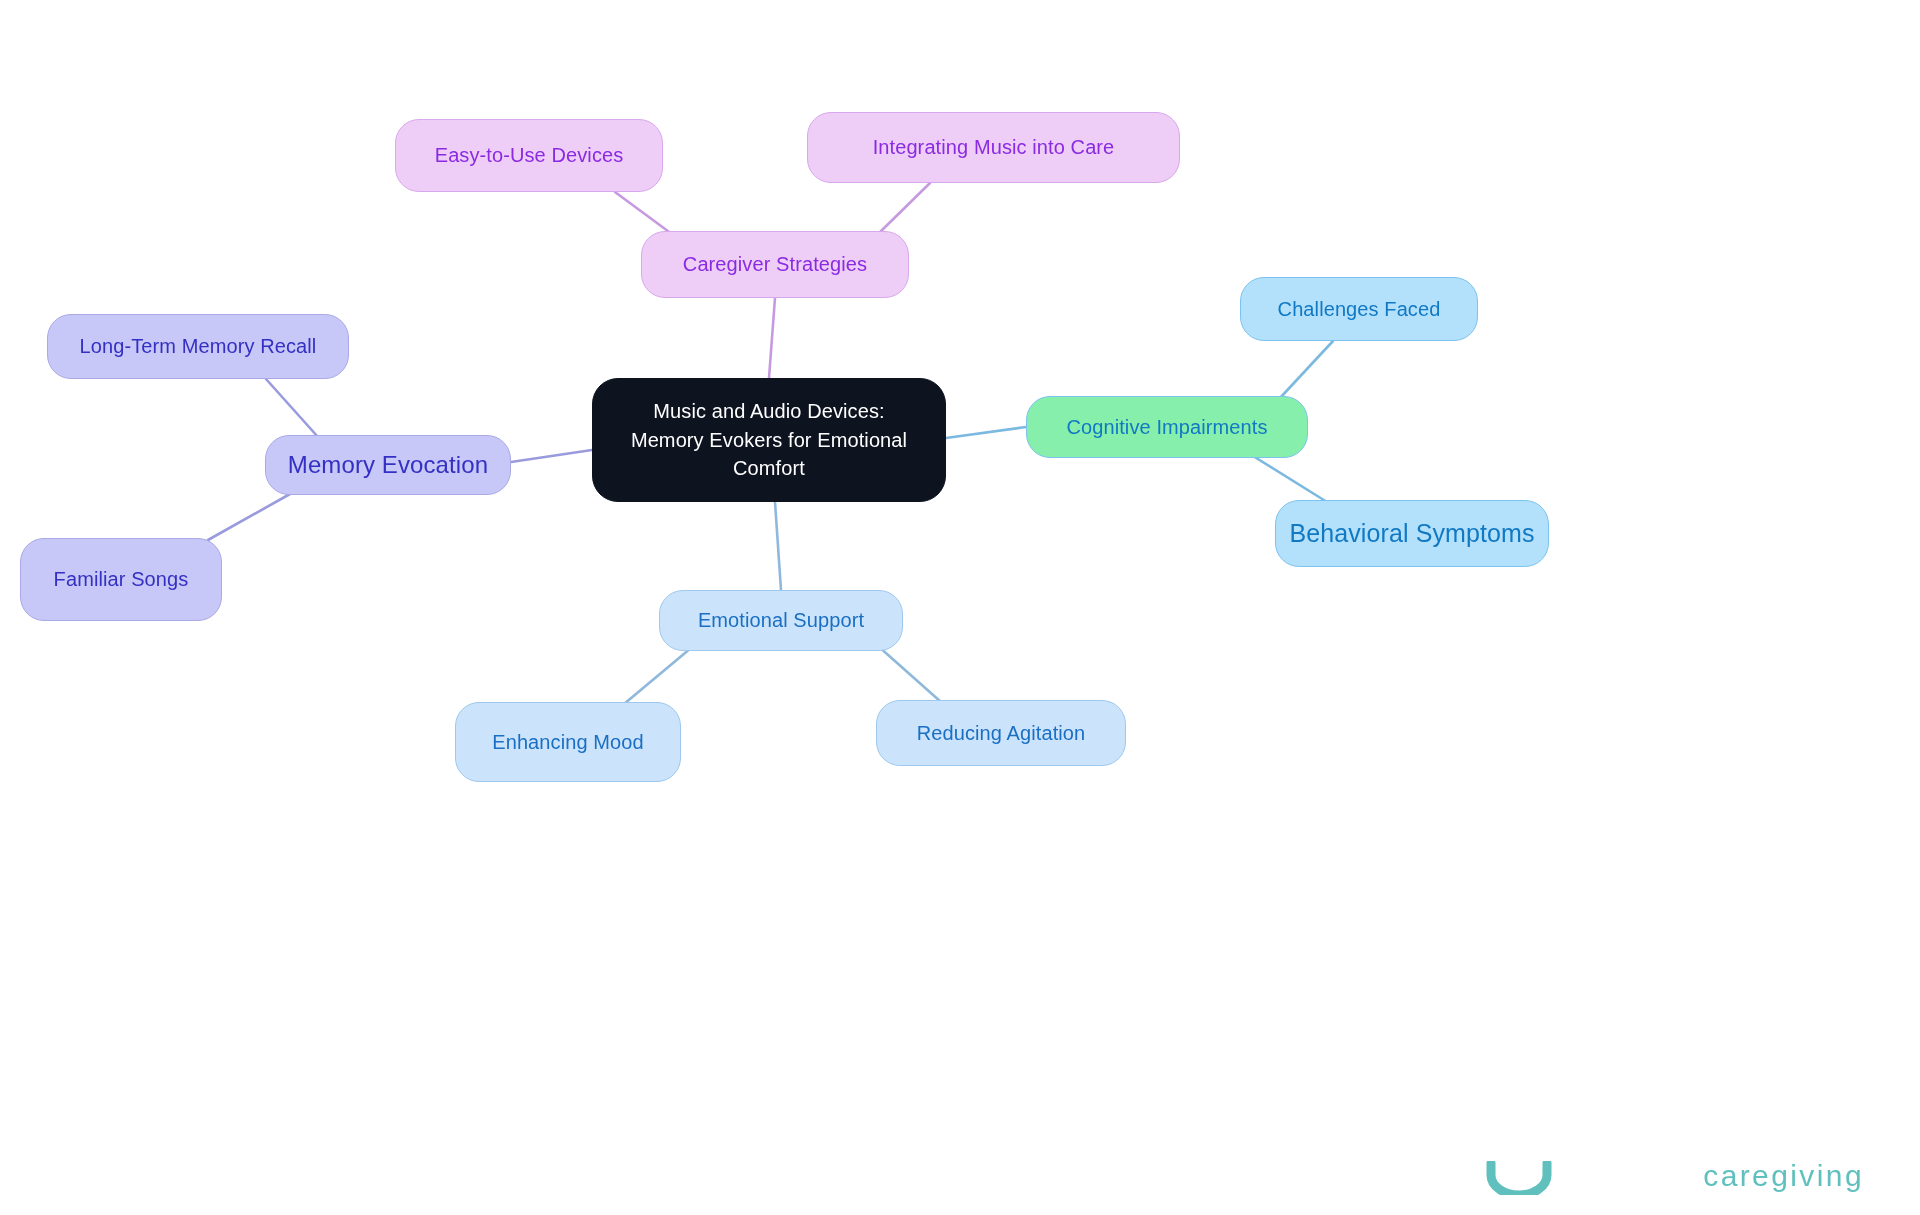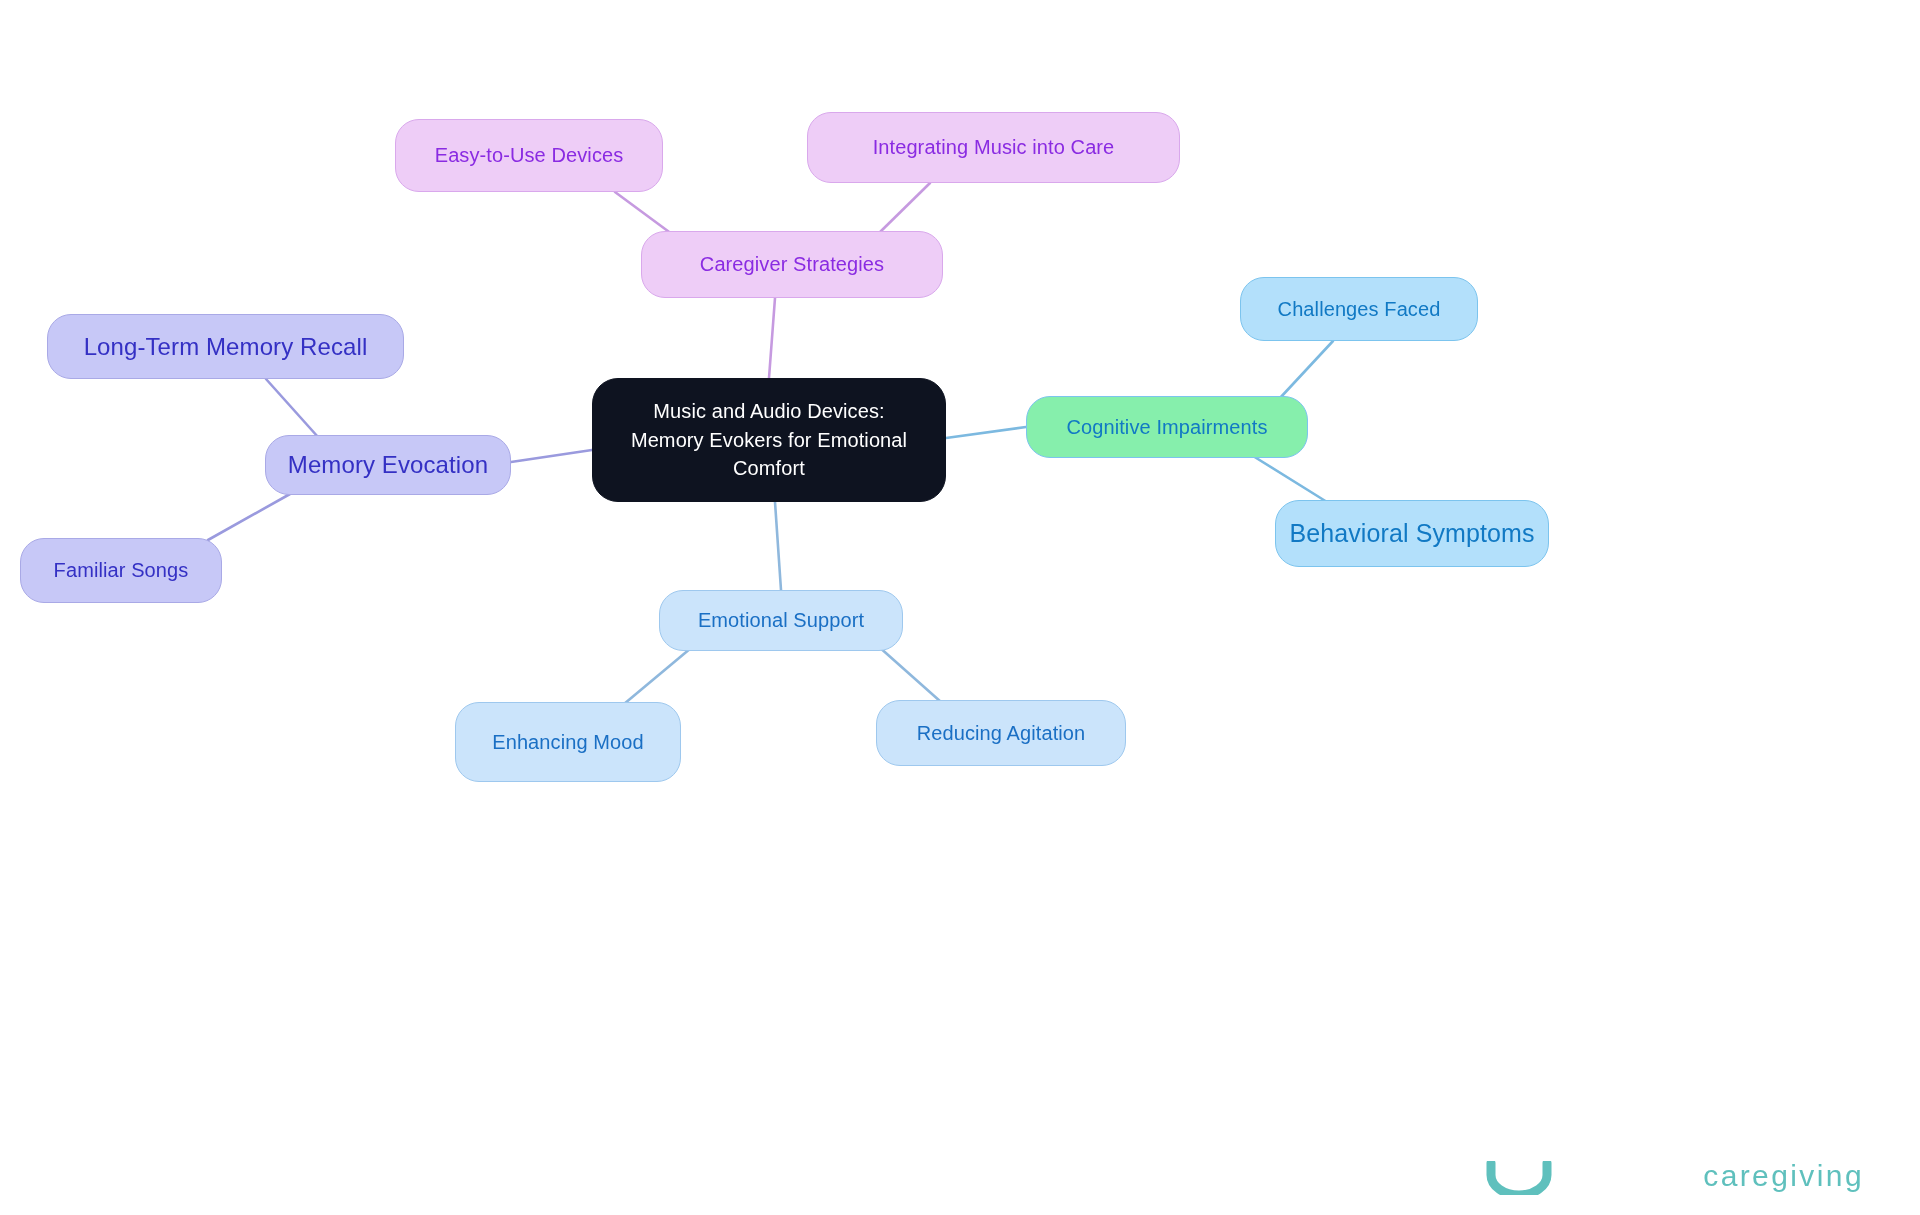--- a/index.html
+++ b/index.html
@@ -105,30 +105,30 @@
   <div id="nodes">
       <div class="node root" style="left: 592px; top: 378px; width: 354px; height: 124px; background: rgb(14, 19, 32); border-color: rgb(14, 19, 32); color: rgb(255, 255, 255); font-size: 20px;">
         <span>Music and Audio Devices: Memory Evokers for Emotional Comfort</span>
       </div>
       <div class="node" style="left: 395px; top: 119px; width: 268px; height: 73px; background: rgb(238, 205, 247); border-color: rgb(217, 168, 236); color: rgb(138, 43, 226); font-size: 20px;">
         <span>Easy-to-Use Devices</span>
       </div>
       <div class="node" style="left: 807px; top: 112px; width: 373px; height: 71px; background: rgb(238, 205, 247); border-color: rgb(217, 168, 236); color: rgb(138, 43, 226); font-size: 20px;">
         <span>Integrating Music into Care</span>
       </div>
-      <div class="node" style="left: 641px; top: 231px; width: 302px; height: 67px; background: rgb(238, 205, 247); border-color: rgb(217, 168, 236); color: rgb(138, 43, 226); font-size: 20px;">
+      <div class="node" style="left: 641px; top: 231px; width: 268px; height: 67px; background: rgb(238, 205, 247); border-color: rgb(217, 168, 236); color: rgb(138, 43, 226); font-size: 20px;">
         <span>Caregiver Strategies</span>
       </div>
-      <div class="node" style="left: 47px; top: 314px; width: 357px; height: 65px; background: rgb(199, 200, 247); border-color: rgb(169, 169, 230); color: rgb(52, 48, 196); font-size: 24px;">
+      <div class="node" style="left: 47px; top: 314px; width: 302px; height: 65px; background: rgb(199, 200, 247); border-color: rgb(169, 169, 230); color: rgb(52, 48, 196); font-size: 20px;">
         <span>Long-Term Memory Recall</span>
       </div>
       <div class="node" style="left: 265px; top: 435px; width: 246px; height: 60px; background: rgb(199, 200, 247); border-color: rgb(169, 169, 230); color: rgb(52, 48, 196); font-size: 24px;">
         <span>Memory Evocation</span>
       </div>
-      <div class="node" style="left: 20px; top: 538px; width: 202px; height: 65px; background: rgb(199, 200, 247); border-color: rgb(169, 169, 230); color: rgb(52, 48, 196); font-size: 20px;">
+      <div class="node" style="left: 20px; top: 538px; width: 202px; height: 83px; background: rgb(199, 200, 247); border-color: rgb(169, 169, 230); color: rgb(52, 48, 196); font-size: 20px;">
         <span>Familiar Songs</span>
       </div>
       <div class="node" style="left: 1240px; top: 277px; width: 238px; height: 64px; background: rgb(179, 224, 251); border-color: rgb(124, 196, 238); color: rgb(17, 121, 196); font-size: 20px; text-align: right;">
         <span>Challenges Faced</span>
       </div>
       <div class="node" style="left: 1026px; top: 396px; width: 282px; height: 62px; background: #86efac; border-color: rgb(124, 196, 238); color: rgb(17, 121, 196); font-size: 20px;">
         <span>Cognitive Impairments</span>
       </div>
       <div class="node" style="left: 1275px; top: 500px; width: 274px; height: 67px; background: rgb(179, 224, 251); border-color: rgb(124, 196, 238); color: rgb(17, 121, 196); font-size: 25px;">
         <span>Behavioral Symptoms</span>

